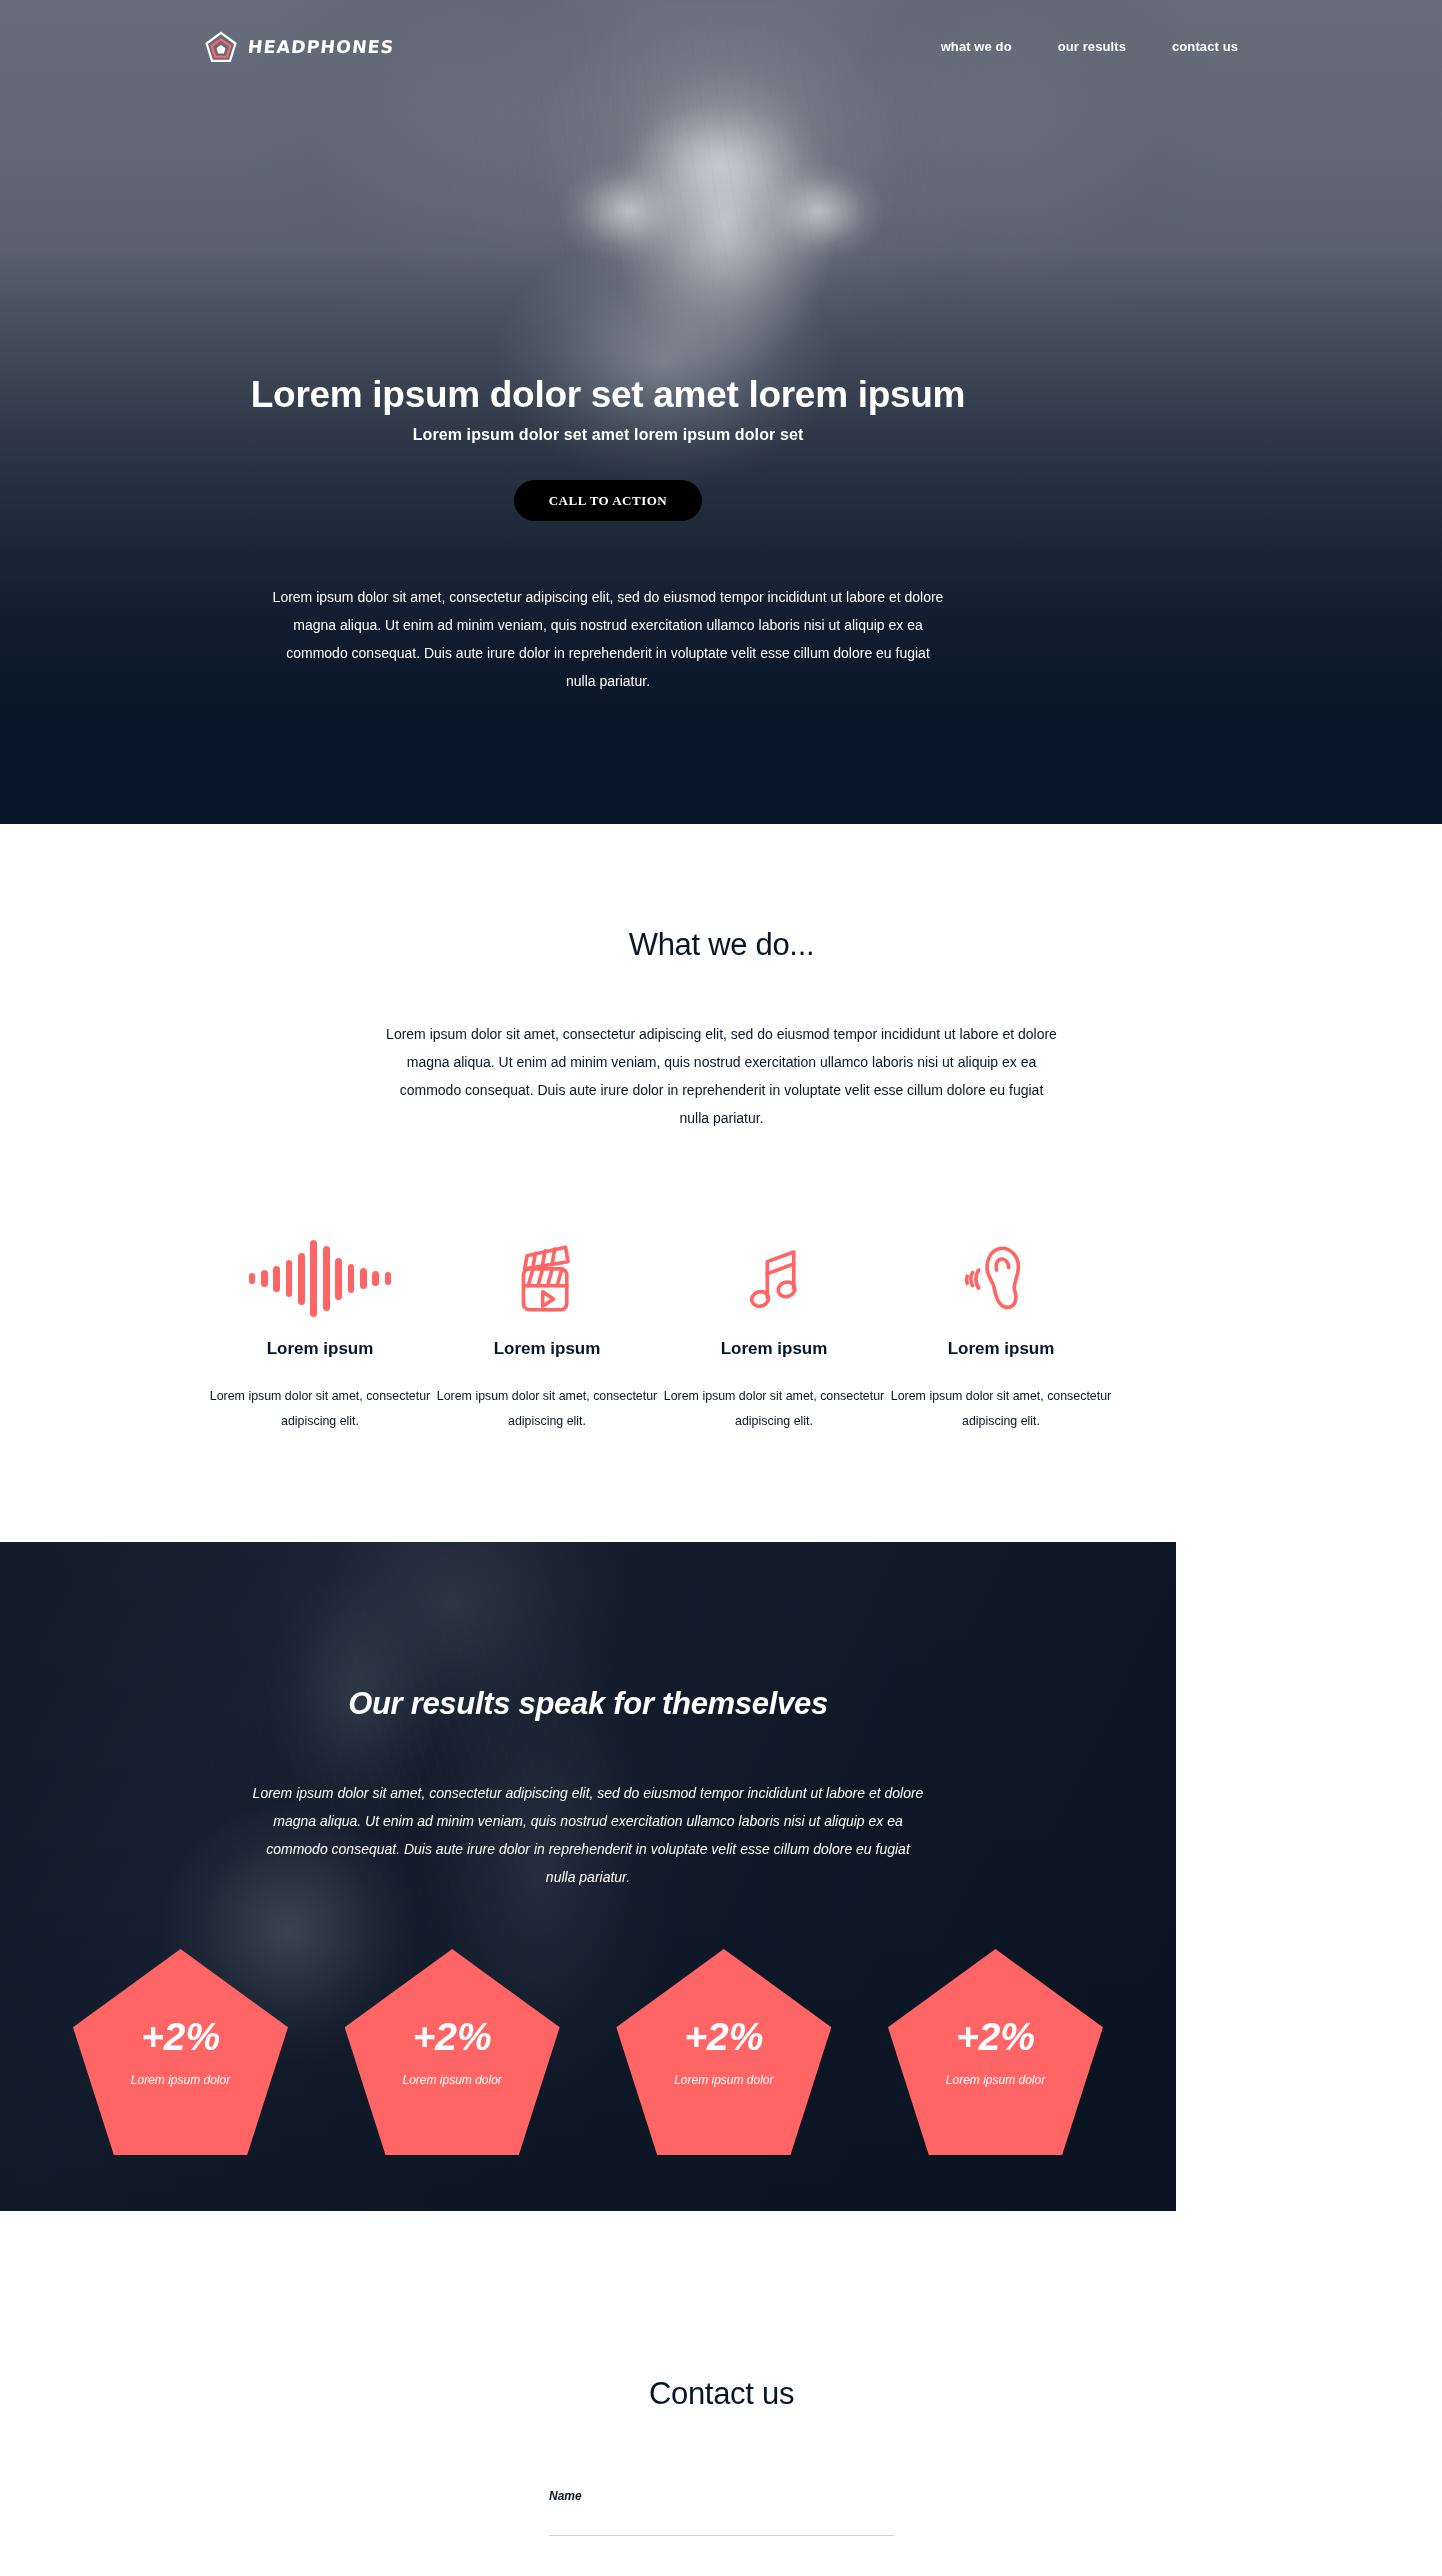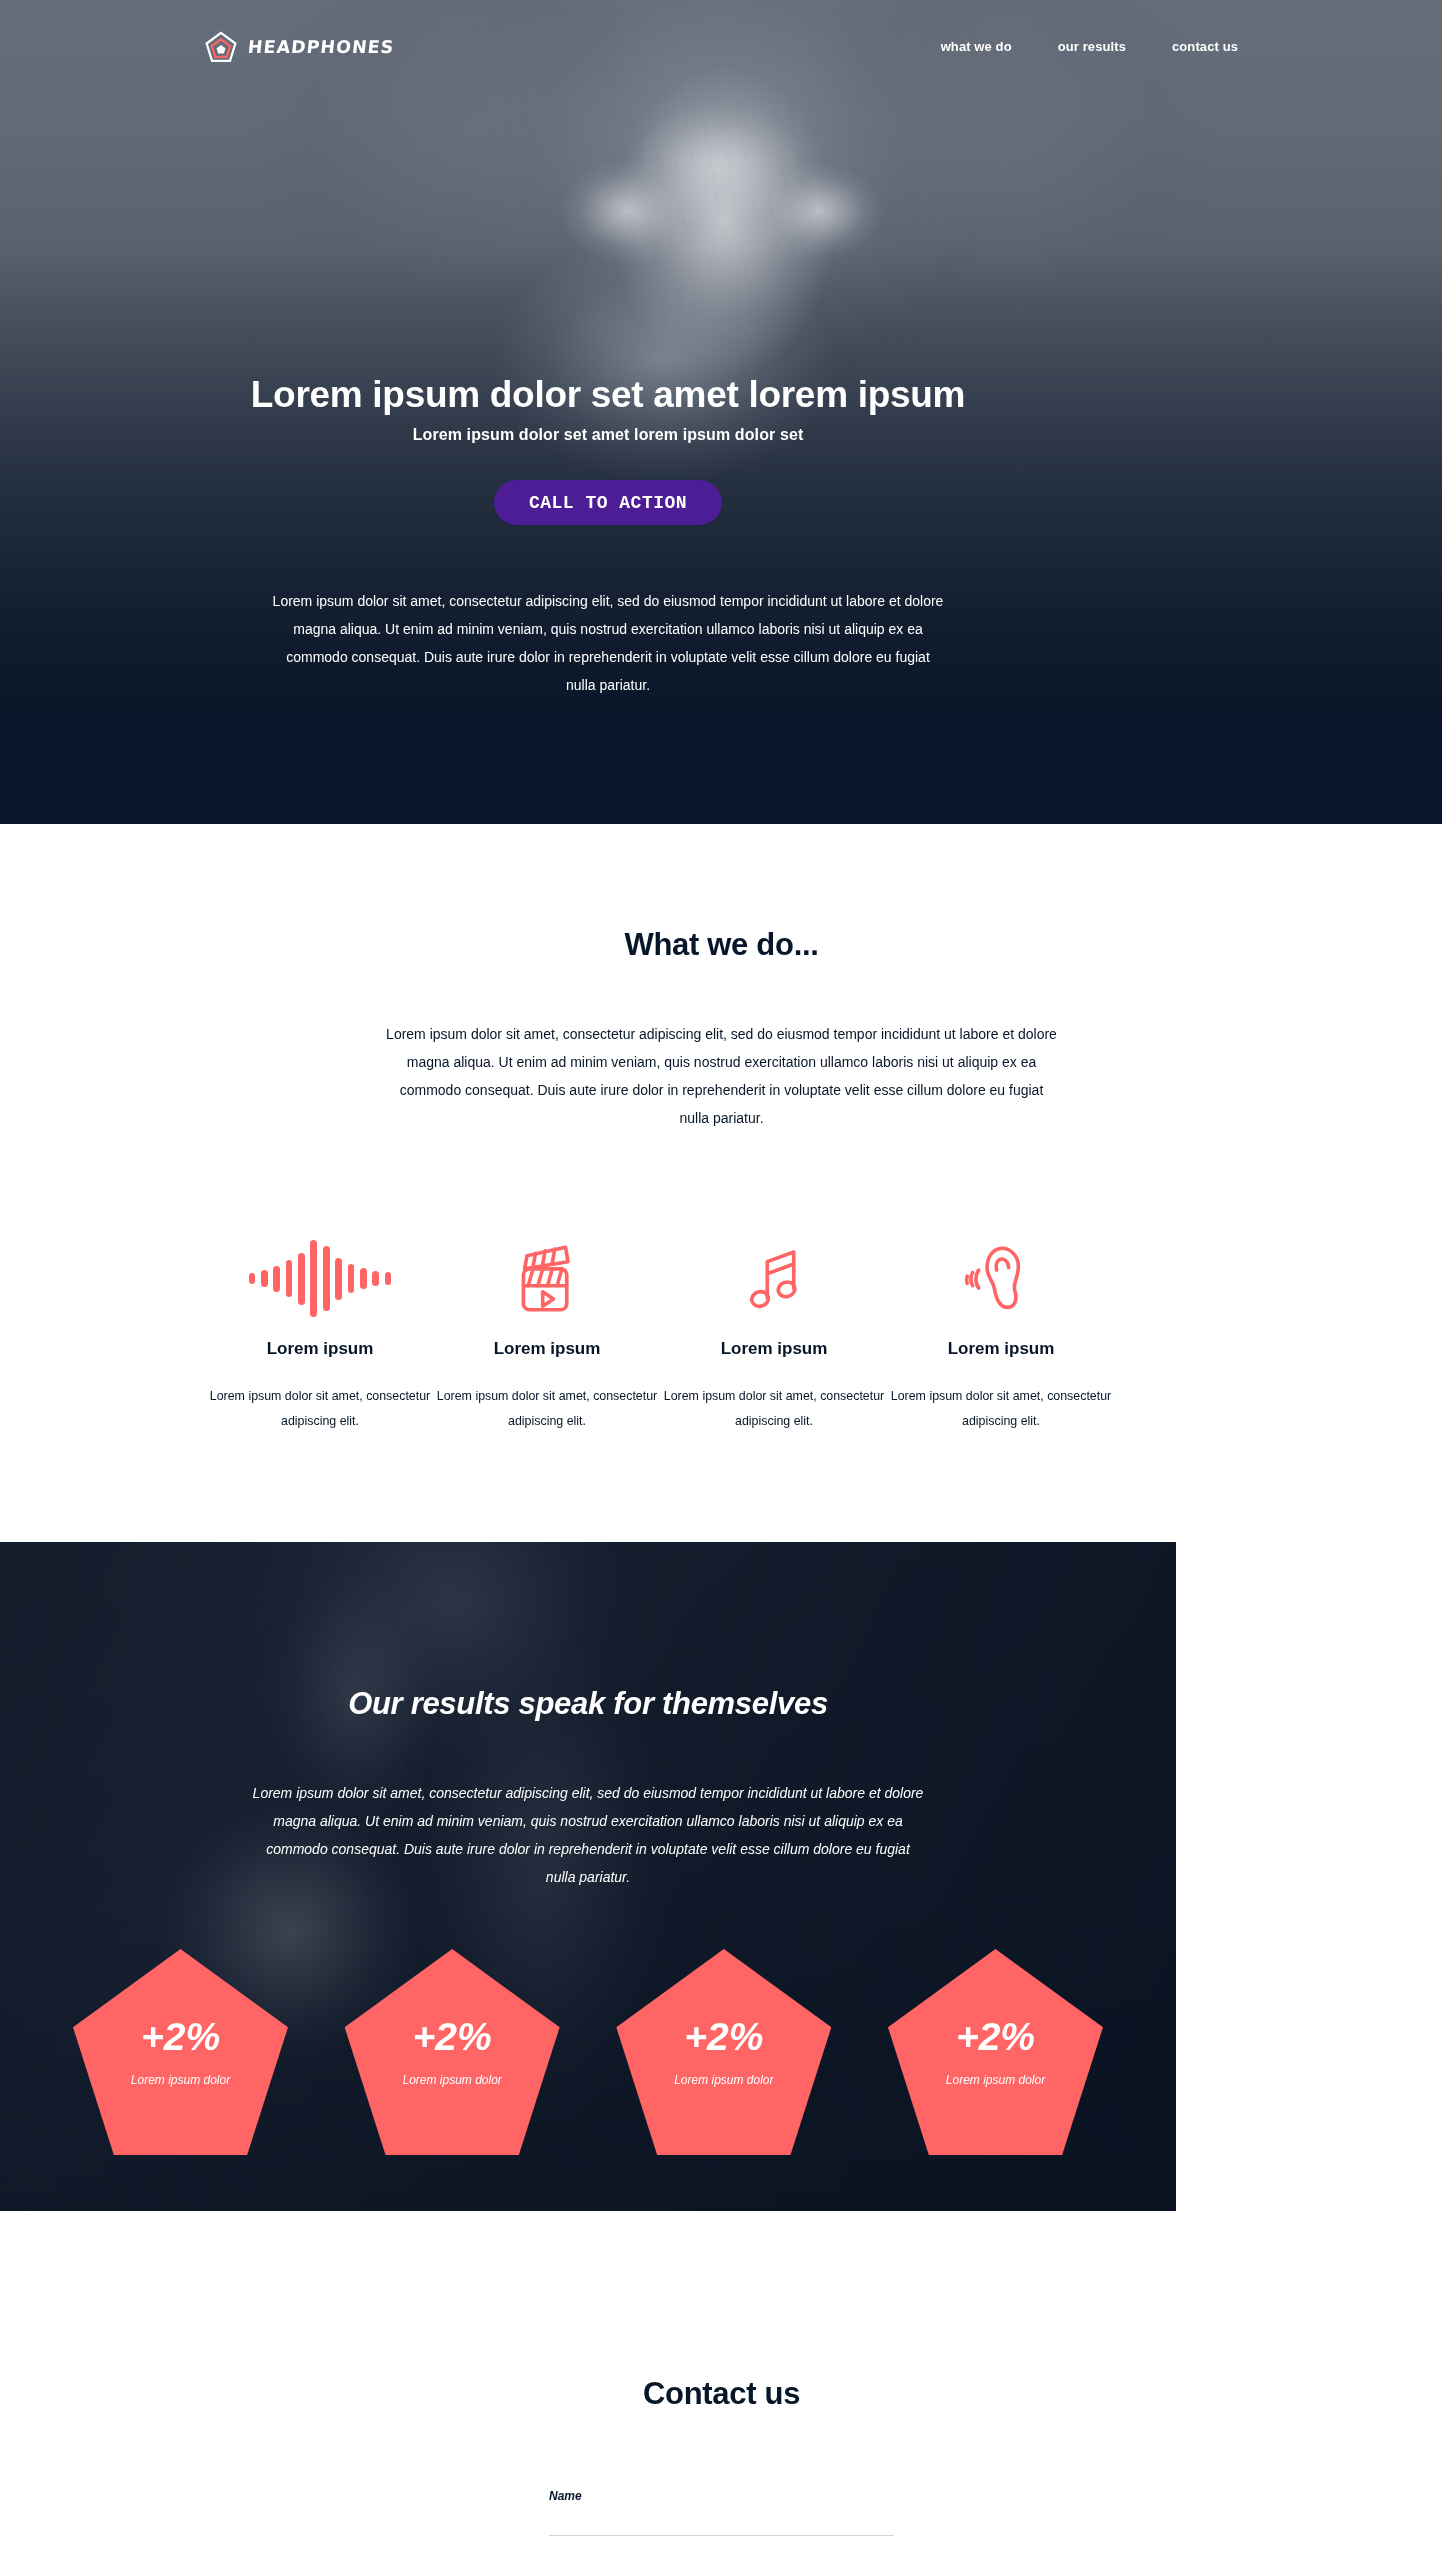--- a/index.html
+++ b/index.html
@@ -105,51 +105,51 @@
   .hero-sub {
     margin-top: 11.3px;
     color: #ffffff;
     font-size: 16px;
     font-weight: bold;
     letter-spacing: 0.1px;
   }
   .cta-wrap { margin-top: 36px; }
   .cta-button {
     display: inline-block;
-    background: #4c1d95;
+    background: #000000;
     color: #ffffff;
     border: none;
     border-radius: 31px;
     padding: 12.4px 35px;
-    font-size: 18px;
+    font-size: 13px;
     font-weight: bold;
     letter-spacing: 0.5px;
     cursor: pointer;
-    font-family: Liberation Mono, monospace;
+    font-family: Liberation Serif, serif;
   }
   .hero-paragraph {
     margin: 62px auto 0;
     width: 675px;
     color: #ffffff;
     font-size: 14px;
     line-height: 2.0;
     text-align: center;
   }
 
   
   .section-white {
     width: 1443px;
     background: #ffffff;
     text-align: center;
   }
   .whatwedo { padding-top: 103px; padding-bottom: 108px; }
   .section-title {
     color: #071629;
     font-size: 31px;
-    font-weight: bold;
+    font-weight: normal;
     letter-spacing: -0.3px;
     font-family: "Liberation Sans", sans-serif;
   }
   .section-paragraph {
     margin: 57px auto 0;
     width: 675px;
     color: #071629;
     font-size: 14px;
     line-height: 2.0;
   }

